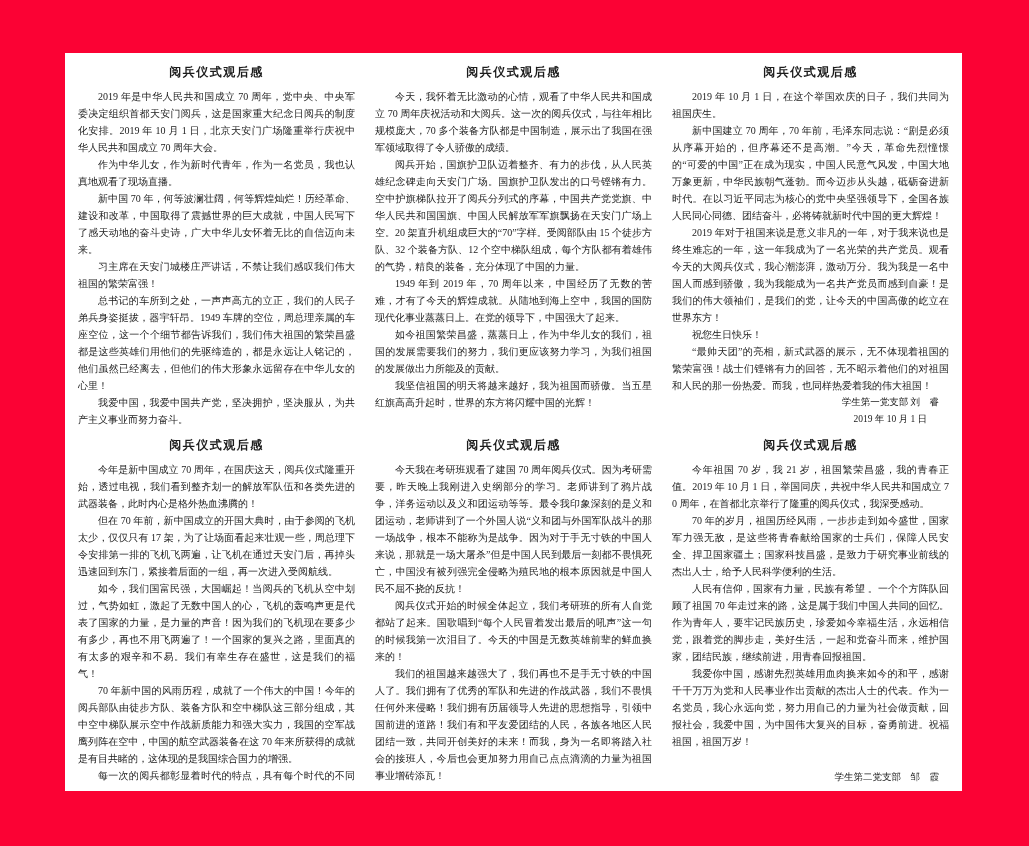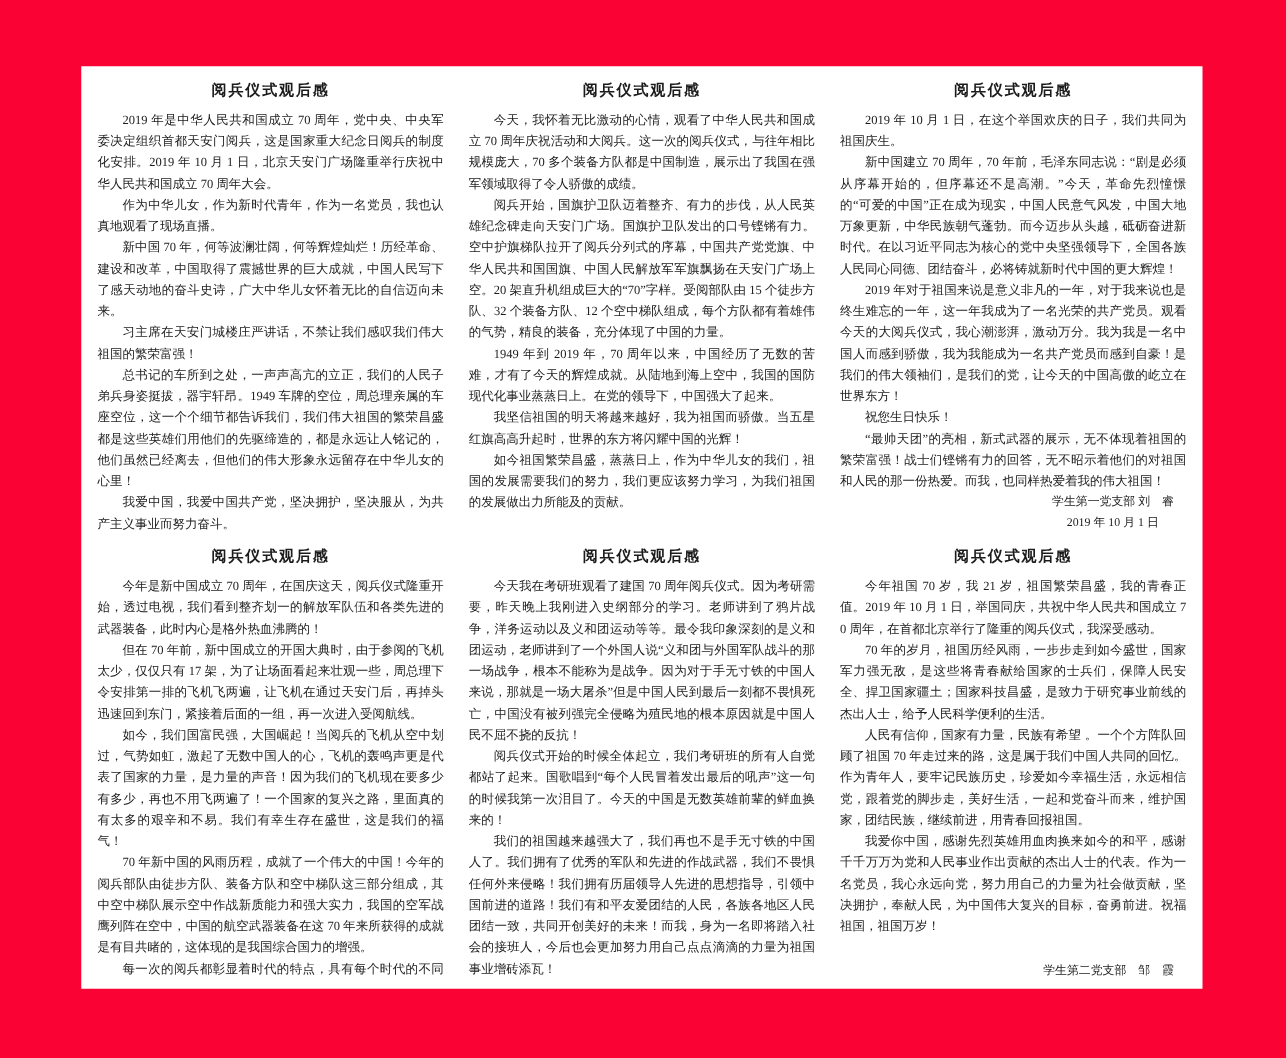--- a/index.html
+++ b/index.html
@@ -57,22 +57,22 @@
           <div class="sig date">2019 年 10 月 1 日</div>
         </div>
       </div>
 
       <div class="essay">
         <h3 class="title">阅兵仪式观后感</h3>
         <div class="body">
             <p class="para">今天，我怀着无比激动的心情，观看了中华人民共和国成立 70 周年庆祝活动和大阅兵。这一次的阅兵仪式，与往年相比规模庞大，70 多个装备方队都是中国制造，展示出了我国在强军领域取得了令人骄傲的成绩。</p>
             <p class="para">阅兵开始，国旗护卫队迈着整齐、有力的步伐，从人民英雄纪念碑走向天安门广场。国旗护卫队发出的口号铿锵有力。空中护旗梯队拉开了阅兵分列式的序幕，中国共产党党旗、中华人民共和国国旗、中国人民解放军军旗飘扬在天安门广场上空。20 架直升机组成巨大的“70”字样。受阅部队由 15 个徒步方队、32 个装备方队、12 个空中梯队组成，每个方队都有着雄伟的气势，精良的装备，充分体现了中国的力量。</p>
             <p class="para">1949 年到 2019 年，70 周年以来，中国经历了无数的苦难，才有了今天的辉煌成就。从陆地到海上空中，我国的国防现代化事业蒸蒸日上。在党的领导下，中国强大了起来。</p>
+            <p class="para">如今祖国繁荣昌盛，蒸蒸日上，作为中华儿女的我们，祖国的发展需要我们的努力，我们更应该努力学习，为我们祖国的发展做出力所能及的贡献。</p>
             <p class="para">我坚信祖国的明天将越来越好，我为祖国而骄傲。当五星红旗高高升起时，世界的东方将闪耀中国的光辉！</p>
-            <p class="para">如今祖国繁荣昌盛，蒸蒸日上，作为中华儿女的我们，祖国的发展需要我们的努力，我们更应该努力学习，为我们祖国的发展做出力所能及的贡献。</p>
           </div>
         <div class="sig-block">
           <div class="sig">学生第一党支部 魏　武</div>
 
         </div>
       </div>
 
       <div class="essay gap-md">
         <h3 class="title">阅兵仪式观后感</h3>
         <div class="body">
@@ -112,21 +112,21 @@
           <div class="sig date">2019 年 10 月 1 日</div>
         </div>
       </div>
 
       <div class="essay gap-lg">
         <h3 class="title">阅兵仪式观后感</h3>
         <div class="body">
             <p class="para">今年祖国 70 岁，我 21 岁，祖国繁荣昌盛，我的青春正值。2019 年 10 月 1 日，举国同庆，共祝中华人民共和国成立 70 周年，在首都北京举行了隆重的阅兵仪式，我深受感动。</p>
             <p class="para">70 年的岁月，祖国历经风雨，一步步走到如今盛世，国家军力强无敌，是这些将青春献给国家的士兵们，保障人民安全、捍卫国家疆土；国家科技昌盛，是致力于研究事业前线的杰出人士，给予人民科学便利的生活。</p>
             <p class="para">人民有信仰，国家有力量，民族有希望 。一个个方阵队回顾了祖国 70 年走过来的路，这是属于我们中国人共同的回忆。作为青年人，要牢记民族历史，珍爱如今幸福生活，永远相信党，跟着党的脚步走，美好生活，一起和党奋斗而来，维护国家，团结民族，继续前进，用青春回报祖国。</p>
-            <p class="para">我爱你中国，感谢先烈英雄用血肉换来如今的和平，感谢千千万万为党和人民事业作出贡献的杰出人士的代表。作为一名党员，我心永远向党，努力用自己的力量为社会做贡献，坚决拥护，奉献人民，为中国伟大复兴的目标，奋勇前进。祝福祖国，祖国万岁！</p>
+            <p class="para">我爱你中国，感谢先烈英雄用血肉换来如今的和平，感谢千千万万为党和人民事业作出贡献的杰出人士的代表。作为一名党员，我心永远向党，努力用自己的力量为社会做贡献，回报社会，我爱中国，为中国伟大复兴的目标，奋勇前进。祝福祖国，祖国万岁！</p>
           </div>
         <div class="sig-block">
           <div class="sig">学生第二党支部　邹　霞</div>
           <div class="sig date">2019 年 10 月 1 日</div>
         </div>
       </div>
 
     </div>
   </div>
 </div>

